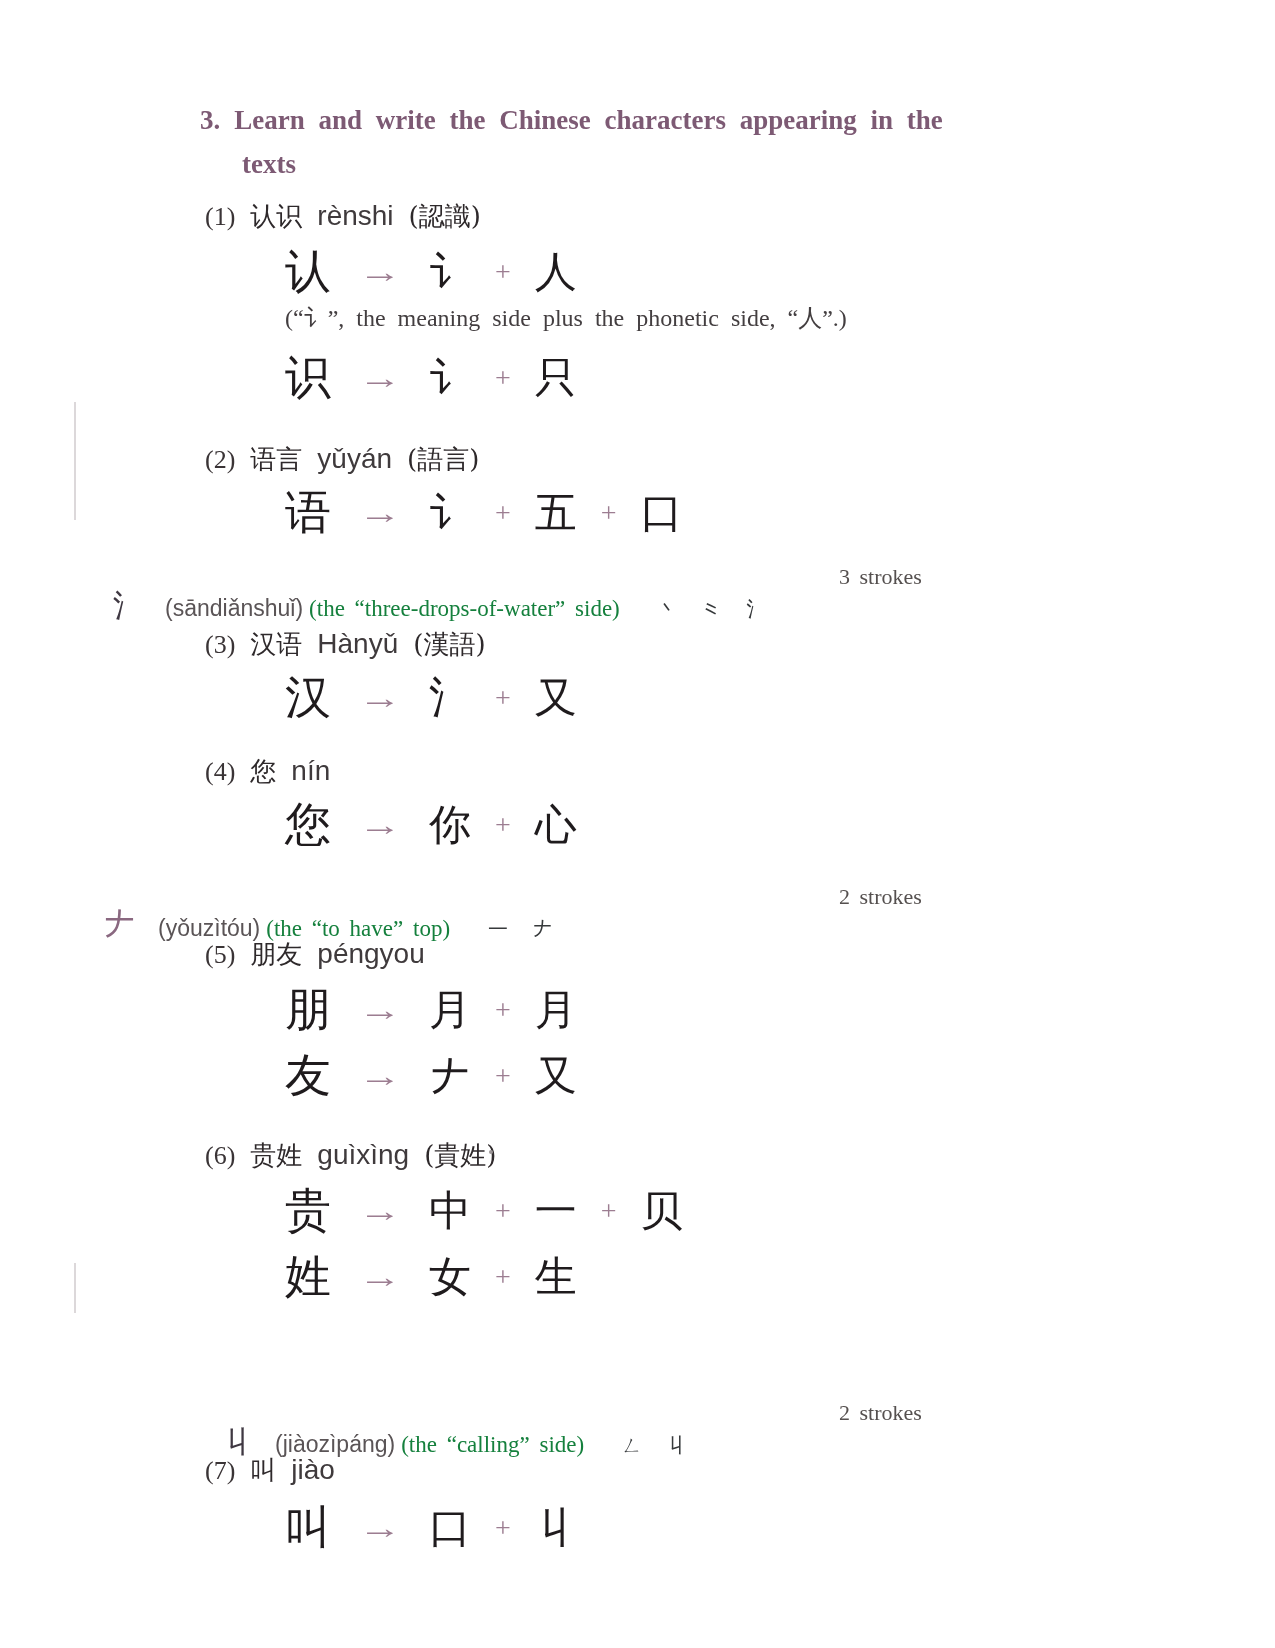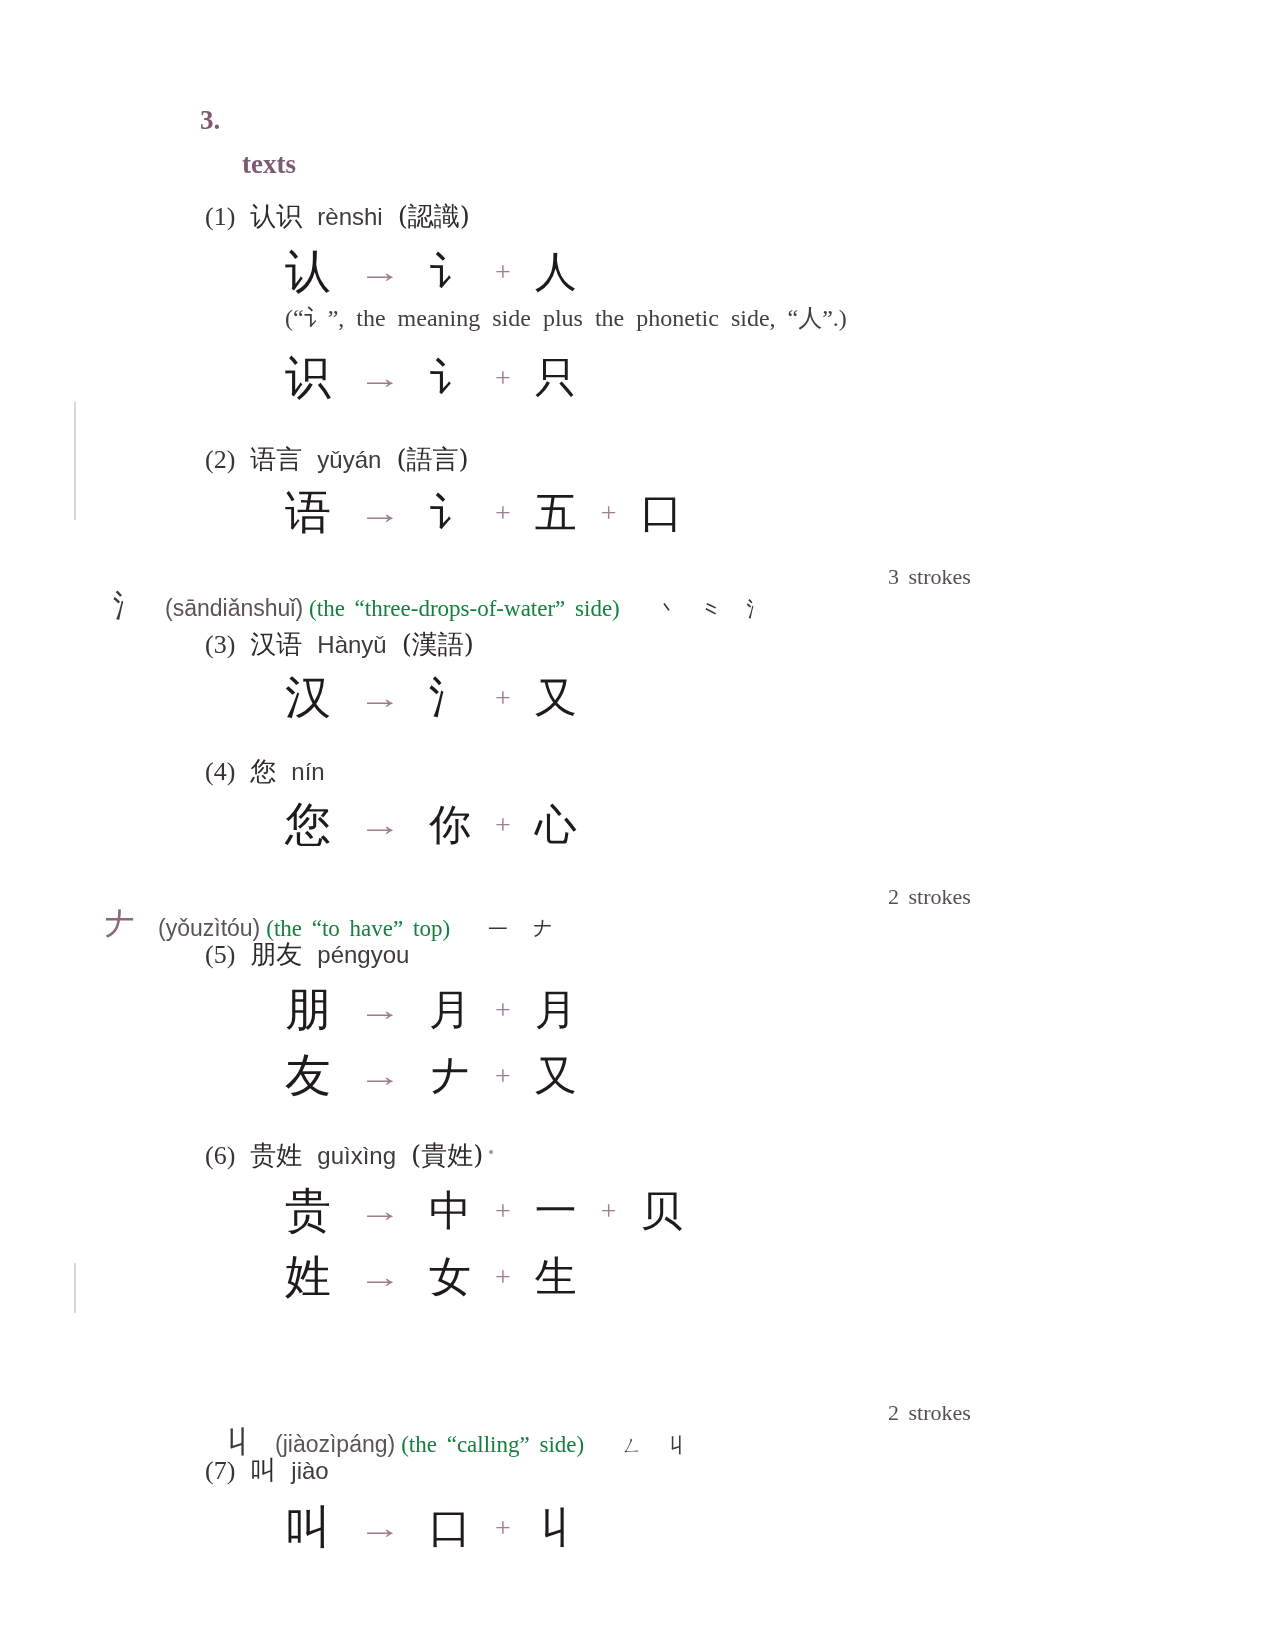--- a/index.html
+++ b/index.html
@@ -11,40 +11,40 @@
   .h-line1{font-size:27px;line-height:44px;white-space:nowrap;display:flex;align-items:baseline;}
   .h-num{font-family:"Liberation Serif",serif;margin-right:14px;}
   .h-zh{font-family:"Liberation Sans",sans-serif;letter-spacing:2px;margin-right:18px;}
   .h-en{font-family:"Liberation Serif",serif;word-spacing:7px;}
   .h-line2{font-size:27px;line-height:44px;margin-left:42px;font-family:"Liberation Serif",serif;}
 
   
   .item{margin-left:205px;font-size:26px;line-height:40px;display:flex;gap:15px;align-items:baseline;color:#3a3436;}
   .item .num{font-family:"Liberation Serif",serif;}
   .item .word{font-family:"DejaVu Serif",serif;color:#2e292b;}
-  .item .py{font-family:"Liberation Sans",sans-serif;font-size:24px;color:#3f3a3c;}
+  .item .py{font-family:"Liberation Sans",sans-serif;font-size:28px;color:#3f3a3c;}
   .item .trad{font-family:"DejaVu Serif",serif;color:#2e292b;}
 
   
   .formula{margin-left:285px;display:flex;align-items:center;gap:24px;height:62px;color:#1f1b1d;}
   .fchar{font-size:46px;font-family:"DejaVu Serif",serif;}
   .arrow{color:#9c7d91;font-size:30px;transform:scaleX(1.45);display:inline-block;margin:0 10px;}
   .fpart{font-size:42px;font-family:"DejaVu Serif",serif;}
   .plus{color:#9c7d91;font-size:28px;font-family:"Liberation Serif",serif;}
 
   .note{margin-left:285px;font-size:24px;line-height:30px;color:#433e40;
         font-family:"Liberation Serif",serif;word-spacing:6px;}
 
   
   .radical-row{position:relative;height:46px;display:flex;align-items:baseline;color:#474143;}
   .r-glyph{font-size:30px;font-family:"DejaVu Serif",serif;color:#3f3842;}
   .r-py{font-family:"Liberation Sans",sans-serif;font-size:23px;color:#5a5456;margin-left:22px;}
   .r-desc{font-family:"Liberation Serif",serif;font-size:23px;color:#15803d;margin-left:6px;word-spacing:4px;}
   .r-demo{font-size:20px;font-family:"DejaVu Serif",serif;color:#36393b;word-spacing:18px;margin-left:38px;margin-top:32px;}
-  .r-count{position:absolute;left:888px;font-family:"Liberation Serif",serif;font-size:22px;color:#55504f;word-spacing:4px;}
+  .r-count{position:absolute;left:839px;font-family:"Liberation Serif",serif;font-size:22px;color:#55504f;word-spacing:4px;}
 
   #rad0{padding-left:113px;margin-top:20px;}
   #rad1{padding-left:103px;margin-top:28px;}
   #rad1 .r-glyph{color:#8a6880;font-size:33px;}
   #rad2{padding-left:223px;margin-top:92px;}
 
   .pagenum{margin:6px 0 0 205px;font-size:22px;font-family:"Liberation Serif",serif;
            color:#3e3a3c;letter-spacing:2px;}
 
   
@@ -60,20 +60,21 @@
 
 <div class="page">
 
   <div class="art-v" style="left:74px;top:402px;height:118px;"></div>
   <div class="art-v" style="left:74px;top:1263px;height:50px;"></div>
   <div class="art-dot" style="left:489px;top:1150px;"></div>
 
   <div class="heading">
     <div class="h-line1">
       <span class="h-num">3.</span>
+      <span class="h-en">Learn and write the Chinese characters appearing in the</span>
     </div>
     <div class="h-line2">texts</div>
   </div>
 
   <div class="item mt10">
     <span class="num">(1)</span>
     <span class="word">认识</span>
     <span class="py">rènshi</span>
     <span class="trad">(認識)</span>
   </div>

